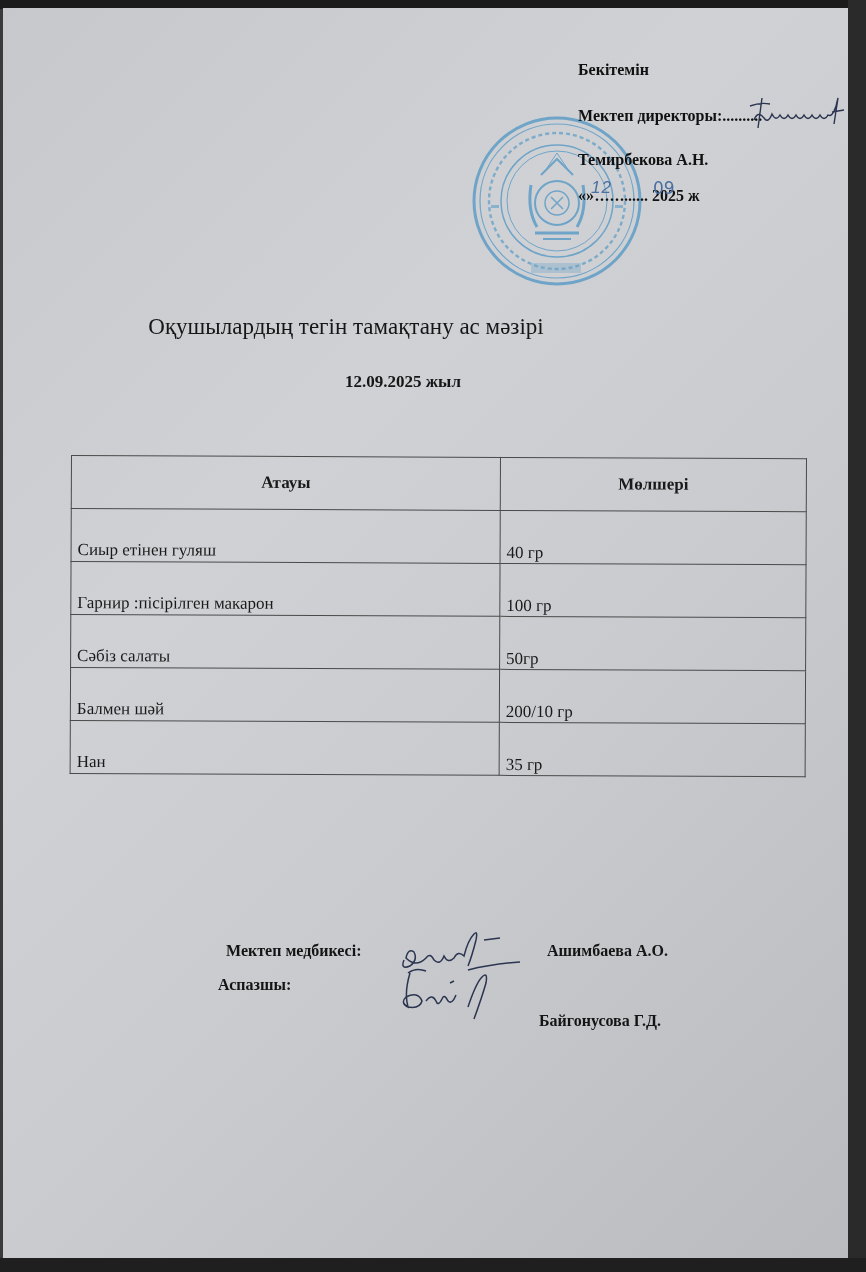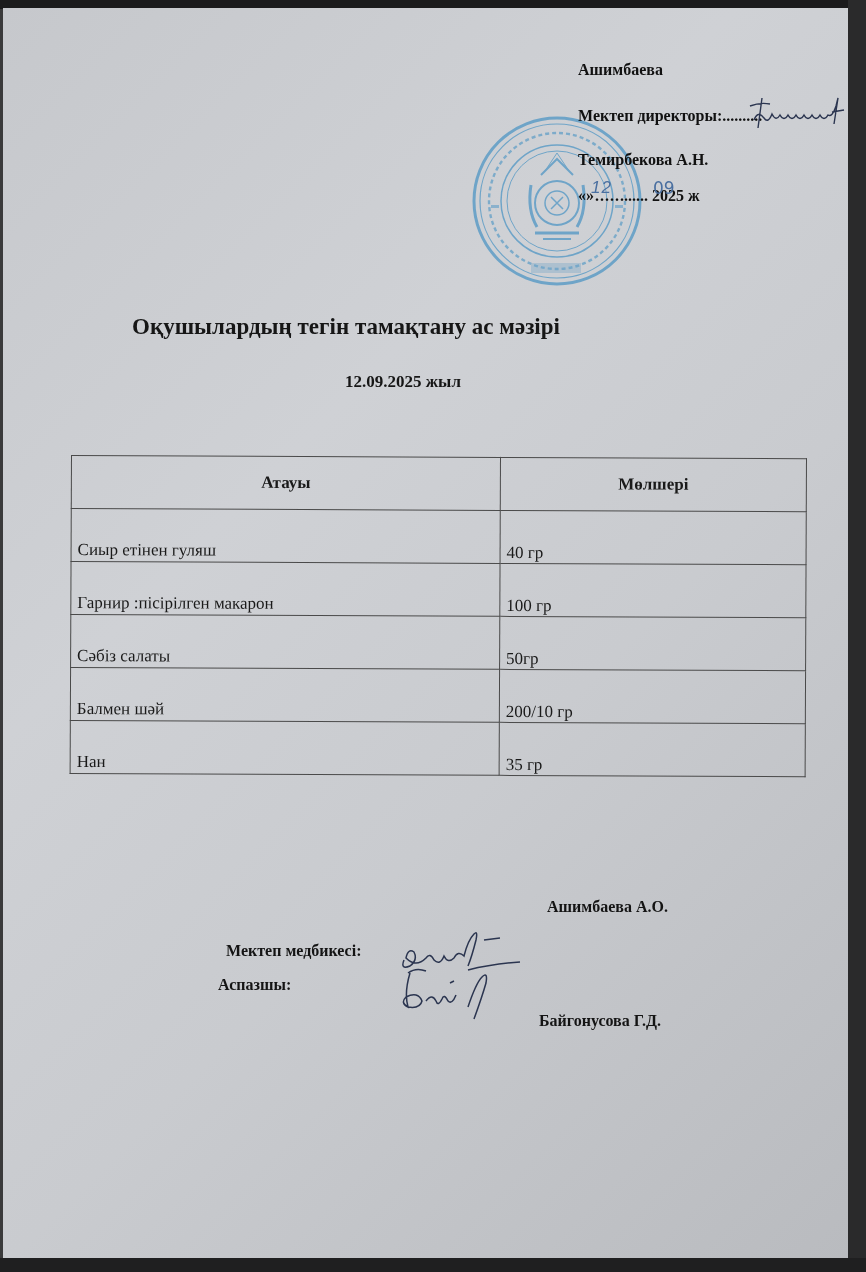--- a/index.html
+++ b/index.html
@@ -17,21 +17,21 @@
     position: absolute; left: 3px; top: 8px; width: 845px; height: 1250px;
     background: linear-gradient(135deg, #c6c8cc 0%, #cfd1d5 35%, #c9cbcf 60%, #b9bbbf 100%);
   }
   .approve { position: absolute; font-weight: bold; font-size: 16px; color: #111; }
   .stamp {
     position: absolute; left: 468px; top: 107px; width: 172px; height: 172px;
     border-radius: 50%; opacity: 0.75;
   }
   .title {
     position: absolute; left: 0; width: 686px; top: 306px; text-align: center;
-    font-weight: bold; font-size: 23px; color: #161616;
+    font-weight: normal; font-size: 23px; color: #161616;
   }
   .date {
     position: absolute; left: 0; width: 800px; top: 364px; text-align: center;
     font-weight: bold; font-size: 17px; color: #161616;
   }
   table.menu {
     position: absolute; left: 68px; top: 447px; width: 736px;
     border-collapse: collapse; font-size: 17px;
     transform: rotate(0.25deg); transform-origin: left top;
   }
@@ -71,21 +71,21 @@
     <g fill="#4f96c4" opacity="0.7">
       <rect x="20" y="90" width="8" height="3"></rect>
       <rect x="144" y="90" width="8" height="3"></rect>
       <rect x="60" y="148" width="50" height="10" opacity="0.5"></rect>
     </g>
     <g stroke="#4f96c4" stroke-width="2.4" stroke-dasharray="4 3" fill="none" opacity="0.85">
       <circle cx="86" cy="86" r="68"></circle>
     </g>
   </svg>
 
-  <div class="approve" style="left:575px; top:53px;">Ашимбаева</div>
+  <div class="approve" style="left:575px; top:53px;">Бекітемін</div>
   <div class="approve" style="left:575px; top:99px;">
     <span>Мектеп директоры:</span><span>..........</span>
   </div>
   <svg class="signature" style="left:745px; top:80px;" width="100" height="45" viewBox="0 0 100 45">
     <path d="M14 10 L10 40 M2 18 Q12 14 22 16 M6 32 Q10 22 16 30 Q20 36 24 26 Q28 34 32 27 Q36 34 40 27 Q44 34 48 27 Q52 34 56 27 Q60 34 64 27 Q68 34 72 27 Q76 34 80 27 Q84 30 88 18 L90 10 L86 36 M84 24 L96 22" fill="none" stroke="#2b3550" stroke-width="1.4"></path>
   </svg>
   <div class="approve" style="left:575px; top:143px;">Темирбекова А.Н.</div>
   <div class="approve" style="left:575px; top:179px;">
     <span>«</span><span style="letter-spacing:1px;">».....</span><span>....... 2025 ж</span>
   </div>
@@ -123,21 +123,21 @@
         <td>Нан</td>
         <td class="qty">35 гр</td>
       </tr>
     </tbody>
   </table>
 
   <div class="footer-row" style="left:215px; top:934px;margin-left:8px;">Мектеп медбикесі:</div>
   <svg class="signature" style="left:393px; top:918px;" width="130" height="48" viewBox="0 0 130 48">
     <path d="M8 34 Q4 44 14 40 Q22 34 18 26 Q12 22 10 32 Q20 42 30 32 Q34 26 38 34 Q44 40 48 30 Q52 38 58 32 Q62 24 68 30 Q72 14 78 8 Q82 4 80 14 Q76 30 72 40 M88 14 L104 12 M72 44 Q96 38 124 36" fill="none" stroke="#2b3550" stroke-width="1.5"></path>
   </svg>
-  <div class="footer-row" style="left:544px; top:890px;text-align:right;">Ашимбаева А.О.</div>
+  <div class="footer-row" style="left:544px; top:934px;text-align:right;">Ашимбаева А.О.</div>
 
   <div class="footer-row" style="left:215px; top:968px;">Аспазшы:</div>
   <svg class="signature" style="left:393px; top:955px;" width="110" height="58" viewBox="0 0 110 58">
     <path d="M12 10 Q20 4 30 8 M14 10 Q8 30 12 44 Q4 40 10 34 Q22 28 26 38 Q24 46 12 44 M30 38 Q36 30 40 38 Q42 44 46 36 Q48 30 52 38 Q56 42 60 32 M54 20 L58 18 M72 44 Q80 20 86 14 Q92 8 90 20 Q86 34 78 56" fill="none" stroke="#2b3550" stroke-width="1.5"></path>
   </svg>
   <div class="footer-row" style="left:536px; top:968px;margin-top:36px;">Байгонусова Г.Д.</div>
 
 </div>
 
 </body></html>

